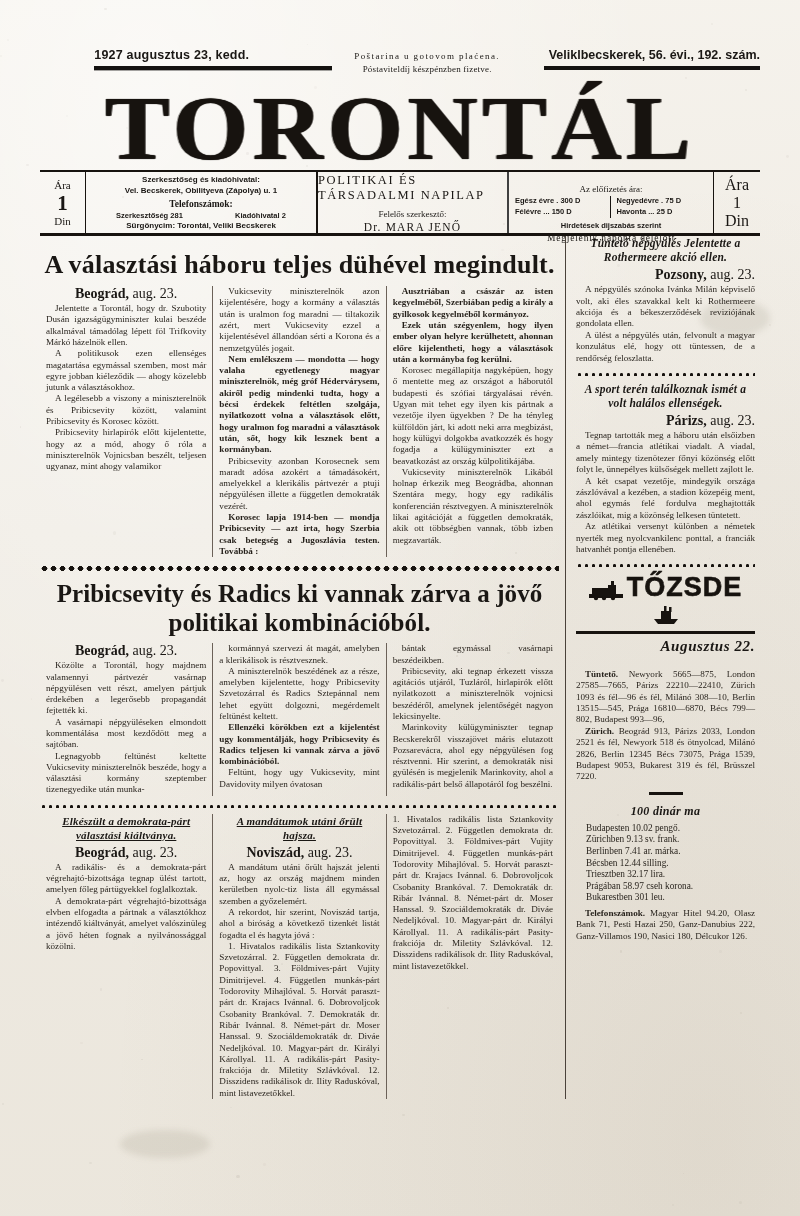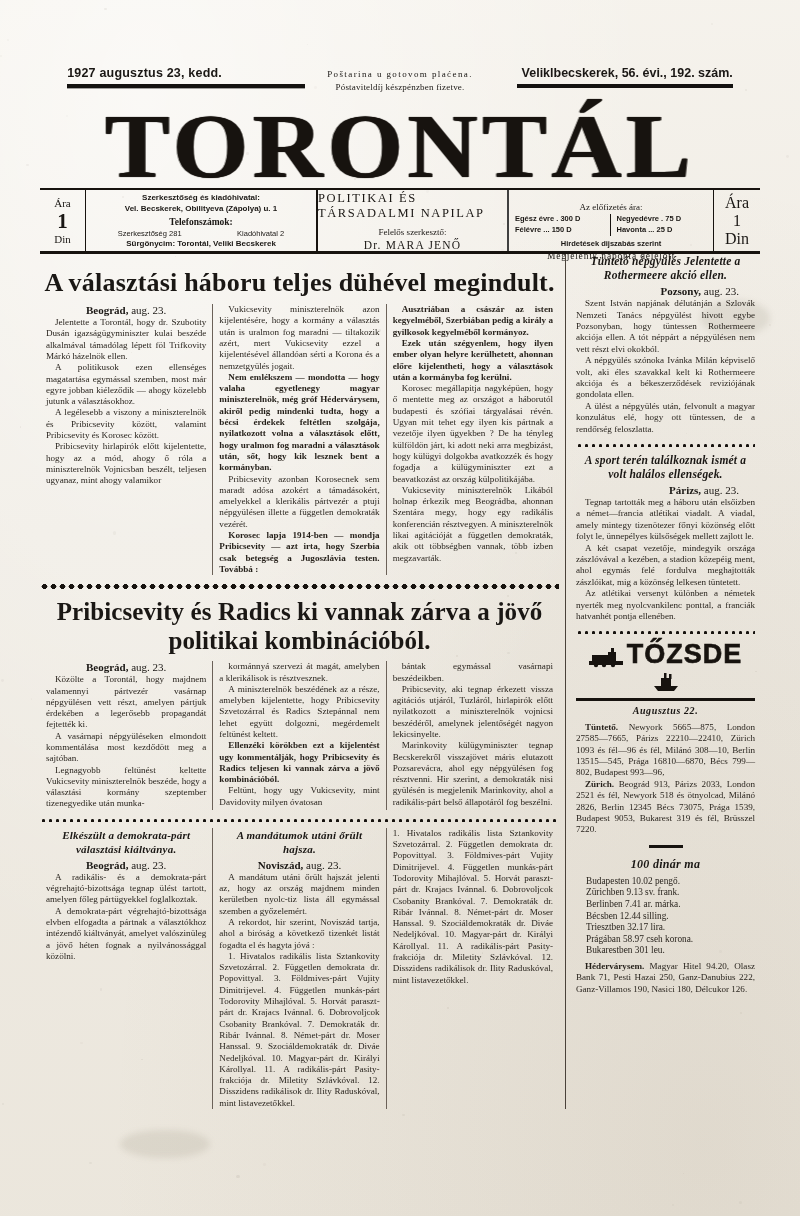--- a/index.html
+++ b/index.html
@@ -17,21 +17,21 @@
     position:absolute;inset:0;
     background:
       radial-gradient(ellipse at 18% 8%, rgba(255,255,255,.55), rgba(0,0,0,0) 55%),
       radial-gradient(ellipse at 88% 94%, rgba(120,100,70,.10), rgba(0,0,0,0) 60%),
       linear-gradient(176deg,#f6f3ed 0%,#efebe3 42%,#ebe6dc 100%);
   }
   .speck{position:absolute;background:rgba(60,50,35,.13);border-radius:50%;}
   .page{position:absolute;inset:0;padding:0 40px;box-sizing:border-box;}
 
   
-  .topline{display:flex;align-items:flex-start;justify-content:center;padding-top:66px;}
+  .topline{display:flex;align-items:flex-start;justify-content:flex-end;padding-top:48px;}
   .tl-left{width:260px;}
   .tl-date{font-family:"Liberation Sans",sans-serif;font-weight:bold;font-size:12.5px;letter-spacing:.2px;}
   .tl-rule{height:4px;background:#141210;margin-top:4px;width:238px;
            box-shadow:0 1px 0 rgba(0,0,0,.35);}
   .tl-mid{text-align:center;font-size:9px;line-height:1.45;padding-top:2px;letter-spacing:.2px;}
   .tl-mid .spaced{letter-spacing:1.4px;}
   .tl-right{width:260px;text-align:right;}
   .tl-issue{font-family:"Liberation Sans",sans-serif;font-weight:bold;font-size:12.5px;}
   .tl-rule2{height:4px;background:#141210;margin-top:4px;margin-left:auto;width:216px;}
 
@@ -54,21 +54,21 @@
     margin-top:4px;height:66px;box-sizing:border-box;
   }
   .ib-cell{display:flex;flex-direction:column;justify-content:center;align-items:center;box-sizing:border-box;}
   .ib-price{width:46px;border-right:1.5px solid #17130f;}
   .ib-price .lab{font-size:11px;font-family:"Liberation Serif",serif;}
   .ib-price .num{font-size:21px;font-weight:bold;line-height:20px;margin:2px 0;}
   .ib-price .cur{font-size:11px;}
   .ib-office{width:222px;border-right:2px solid #17130f;padding:3px 4px;font-size:8px;line-height:1.35;text-align:center;}
   .ib-office .b{font-weight:bold;font-family:"Liberation Sans",sans-serif;}
   .ib-office .tel{font-weight:bold;font-size:9.5px;margin-top:1px;}
-  .ib-office .row{display:flex;justify-content:space-around;font-family:"Liberation Sans",sans-serif;font-weight:normal;font-size:7.5px;}
+  .ib-office .row{display:flex;justify-content:space-around;font-family:"Liberation Sans",sans-serif;font-weight:bold;font-size:7.5px;}
   .ib-center{flex:1;border-right:2px solid #404040;}
   .ib-center .t1{font-size:12.5px;letter-spacing:1.6px;font-family:"Liberation Serif",serif;}
   .ib-center .t2{font-size:9px;margin-top:6px;}
   .ib-center .t3{font-size:11.5px;letter-spacing:1.2px;margin-top:2px;}
   .ib-sub{width:205px;border-right:1.5px solid #17130f;font-size:8px;padding:12px 6px;box-sizing:border-box;}
   .ib-sub .h{text-align:center;font-size:9px;margin-bottom:2px;}
   .ib-sub .cols{display:flex;font-weight:bold;font-family:"Liberation Sans",sans-serif;font-size:7.5px;line-height:1.45;}
   .ib-sub .cols>div{flex:1;}
   .ib-sub .cols>div:first-child{border-right:1px solid #17130f;padding-right:4px;}
   .ib-sub .cols>div:last-child{padding-left:6px;}
@@ -96,45 +96,45 @@
   .cols3>.col+.col{border-left:1px solid #6b6158;}
 
   p.bt{
     font-size:9.1px;line-height:11.3px;text-align:justify;
     margin:0 0 0;text-indent:9px;
     -webkit-hyphens:auto;hyphens:auto;
     color:#241f19;
   }
   p.bt.nb{text-indent:0;}
   p.bt.bold{font-weight:bold;}
-  .dateline{text-align:right;font-size:11px;margin:0 16px 1px;}
+  .dateline{text-align:right;font-size:14px;margin:0 0 1px;}
   .dateline b{font-weight:bold;}
   .dateline.ctr{text-align:center;}
 
   
   .rail-hd{
     font-style:italic;font-weight:bold;text-align:center;
     font-size:11.5px;line-height:14px;margin:0 0 3px;letter-spacing:.2px;
   }
-  .rail-hd.sm{font-size:11px;}
+  .rail-hd.sm{font-size:11px;text-decoration:underline;}
   p.rt{font-size:9.1px;line-height:11.4px;text-align:justify;margin:0;text-indent:9px;color:#241f19;}
   .shortrule{width:34px;height:3px;background:#17130f;margin:9px auto;}
 
   
   .tozsde{
     margin:0 0 4px;text-align:center;position:relative;
     border-bottom:3px solid #17130f;padding-bottom:2px;
   }
   .tozsde .word{
     display:inline-block;font-family:"Liberation Sans",sans-serif;font-weight:bold;
     font-size:27px;letter-spacing:1px;line-height:29px;color:#17130f;
     -webkit-text-stroke:0.6px #17130f;
   }
   .tozsde .boat{display:inline-block;vertical-align:middle;}
-  .tozsde-date{text-align:center;font-style:italic;font-weight:bold;font-size:10px;margin:3px 0 6px;letter-spacing:.6px;}
+  .tozsde-date{text-align:right;font-style:italic;font-weight:bold;font-size:15px;margin:3px 0 14px;letter-spacing:.6px;}
   .hundred{text-align:center;font-style:italic;font-weight:bold;font-size:12px;margin:4px 0 4px;letter-spacing:.3px;}
   .rate-line{font-size:9.3px;line-height:11.6px;margin:0;padding-left:10px;color:#241f19;}
 
   .sep-dots{
     height:6px;margin:6px 0;
     background-image:radial-gradient(#17130f 40%, transparent 42%);
     background-size:7px 6px;background-repeat:repeat-x;background-position:0 2px;
   }
   .thick-dots{
     height:7px;margin:7px 0 6px;
@@ -301,21 +301,20 @@
 
     </div>
 
     <div class="rail">
 
       <div class="rail-hd">Tüntető népgyülés Jelentette a Rothermeere akció ellen.</div>
       <div class="dateline">
         <b>Pozsony,</b>
         <span>aug. 23.</span>
       </div>
-      <p class="rt">Szent István napjának délutánján a Szlovák Nemzeti Tanács népgyülést hivott egybe Pozsonyban, hogy tüntessen Rothermeere akciója ellen. A tót néppárt a népgyülésen nem vett részt elvi okokból.</p>
       <p class="rt">A népgyülés szónoka Ivánka Milán képviselő volt, aki éles szavakkal kelt ki Rothermeere akciója és a békeszerződések reviziójának gondolata ellen.</p>
       <p class="rt">A ülést a népgyülés után, felvonult a magyar konzulátus elé, hogy ott tüntessen, de a rendőrség feloszlatta.</p>
 
       <div class="sep-dots"></div>
 
       <div class="rail-hd">A sport terén találkoznak ismét a volt halálos ellenségek.</div>
       <div class="dateline">
         <b>Párizs,</b>
         <span>aug. 23.</span>
       </div>
@@ -364,21 +363,21 @@
       <div class="hundred">100 dinár ma</div>
       <p class="rate-line">Budapesten 10.02 pengő.</p>
       <p class="rate-line">Zürichben 9.13 sv. frank.</p>
       <p class="rate-line">Berlinben 7.41 ar. márka.</p>
       <p class="rate-line">Bécsben 12.44 silling.</p>
       <p class="rate-line">Triesztben 32.17 lira.</p>
       <p class="rate-line">Prágában 58.97 cseh korona.</p>
       <p class="rate-line">Bukarestben 301 leu.</p>
 
       <p class="rt" style="margin-top:4px;">
-        <b>Hédervárysem.</b>
+        <b>Telefonszámok.</b>
         <span>Magyar Hitel 94.20, Olasz Bank 71, Pesti Hazai 250, Ganz-Danubius 222, Ganz-Villamos 190, Nasici 180, Délcukor 126.</span>
       </p>
 
     </div>
   </div>
 </div>
 
 <div class="speck" style="width: 1.01921px; height: 1.01921px; left: 342.092px; top: 556.14px; opacity: 0.19;"></div>
 <div class="speck" style="width: 2.63779px; height: 2.63779px; left: 263.176px; top: 1163.03px; opacity: 0.21;"></div>
 <div class="speck" style="width: 1.06953px; height: 1.06953px; left: 141.461px; top: 1059.35px; opacity: 0.52;"></div>

